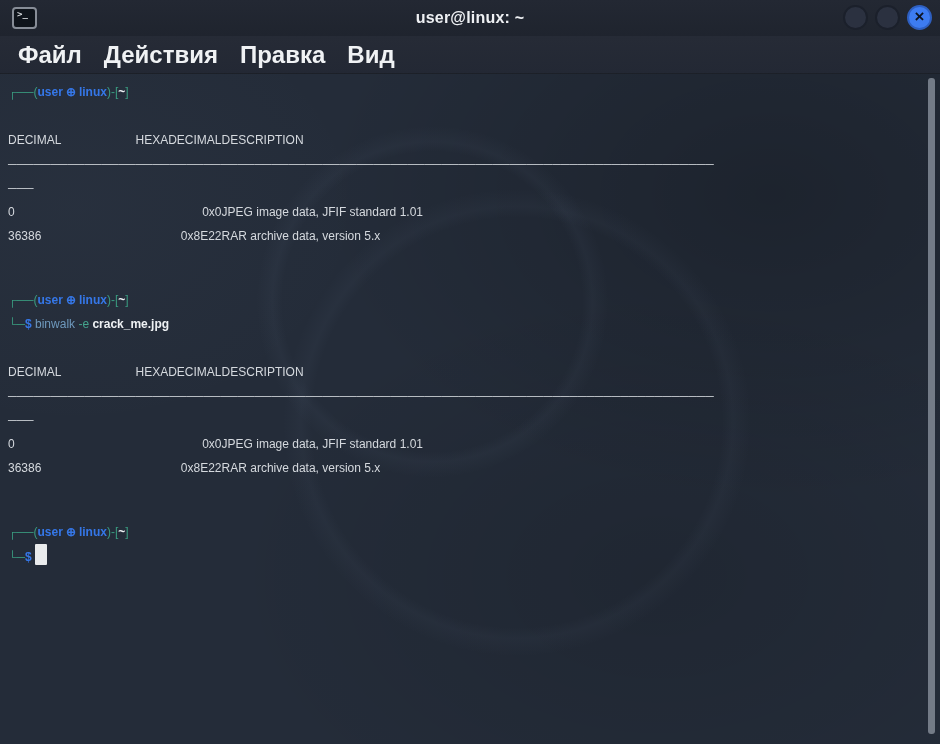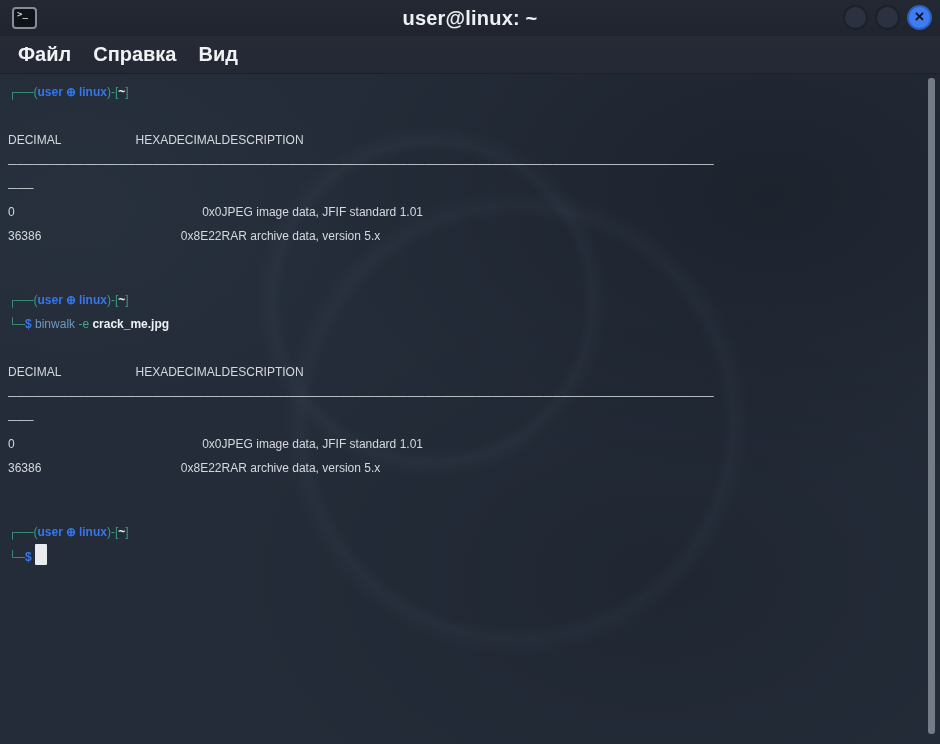--- a/index.html
+++ b/index.html
@@ -19,21 +19,21 @@
     position:absolute; left:12px; top:7px;
     width:25px; height:22px;
     border:2px solid #878d97; border-radius:4px;
     background:#0f141b;
     color:#d9dce0; font-family:"DejaVu Sans Mono", monospace;
     font-size:9px; font-weight:bold; line-height:10px;
     padding-left:3px;
   }
   .title {
     flex:1; text-align:center;
-    color:#eef0f3; font-size:20px; font-weight:bold;
+    color:#eef0f3; font-size:16px; font-weight:bold;
     letter-spacing:0.2px;
   }
   .win-buttons {
     position:absolute; right:8px; top:5px;
     display:flex; gap:7px;
   }
   .wbtn {
     width:25px; height:25px; border-radius:50%;
     background:#2b3140; border:2px solid #1b202b;
     display:flex; align-items:center; justify-content:center;
@@ -45,21 +45,21 @@
   }
   
   .menubar {
     position:absolute; top:36px; left:0; right:0; height:38px;
     background:linear-gradient(#262b36,#232834);
     border-bottom:1px solid rgba(0,0,0,0.25);
     display:flex; align-items:center;
     padding-left:7px;
   }
   .menu-item {
-    color:#f0f2f4; font-size:20px; font-weight:bold;
+    color:#f0f2f4; font-size:24px; font-weight:bold;
     padding:6px 11px; cursor:default;
   }
   
   .terminal {
     position:absolute; top:74px; left:0; right:0; bottom:0;
     background:
       radial-gradient(circle 200px at 46% 34%, rgba(0,0,0,0) 150px, rgba(140,160,190,0.045) 160px, rgba(0,0,0,0) 176px),
       radial-gradient(circle 260px at 55% 52%, rgba(0,0,0,0) 205px, rgba(140,160,190,0.04) 216px, rgba(0,0,0,0) 234px),
       radial-gradient(ellipse 700px 480px at 82% 18%, rgba(0,0,0,0.20), rgba(0,0,0,0) 65%),
       radial-gradient(ellipse 620px 420px at 70% 75%, rgba(0,0,0,0.12), rgba(0,0,0,0) 70%),
@@ -105,21 +105,22 @@
       <div class="wbtn"></div>
       <div class="wbtn"></div>
       <div class="wbtn close">
         <span>×</span>
       </div>
     </div>
   </div>
 
   <div class="menubar">
     <div class="menu-item">Файл</div>
-    <div class="menu-item">Справка</div>
+    <div class="menu-item">Действия</div>
+    <div class="menu-item">Правка</div>
     <div class="menu-item">Вид</div>
   </div>
 
   <div class="terminal">
 
     <div class="line"><span class="green">┌──(</span><span class="blue">user</span><span class="blue at">⊕</span><span class="blue">linux</span><span class="green">)-[</span><span class="white-b">~</span><span class="green">]</span></div>
     <div class="line"></div>
     <div class="line"><span class="col-dec">DECIMAL</span><span class="col-hex">HEXADECIMAL</span><span>DESCRIPTION</span></div>
     <div class="line sep">───────────────────────────────────────────────────────────────────────────────────</div>
     <div class="line sep">───</div>

